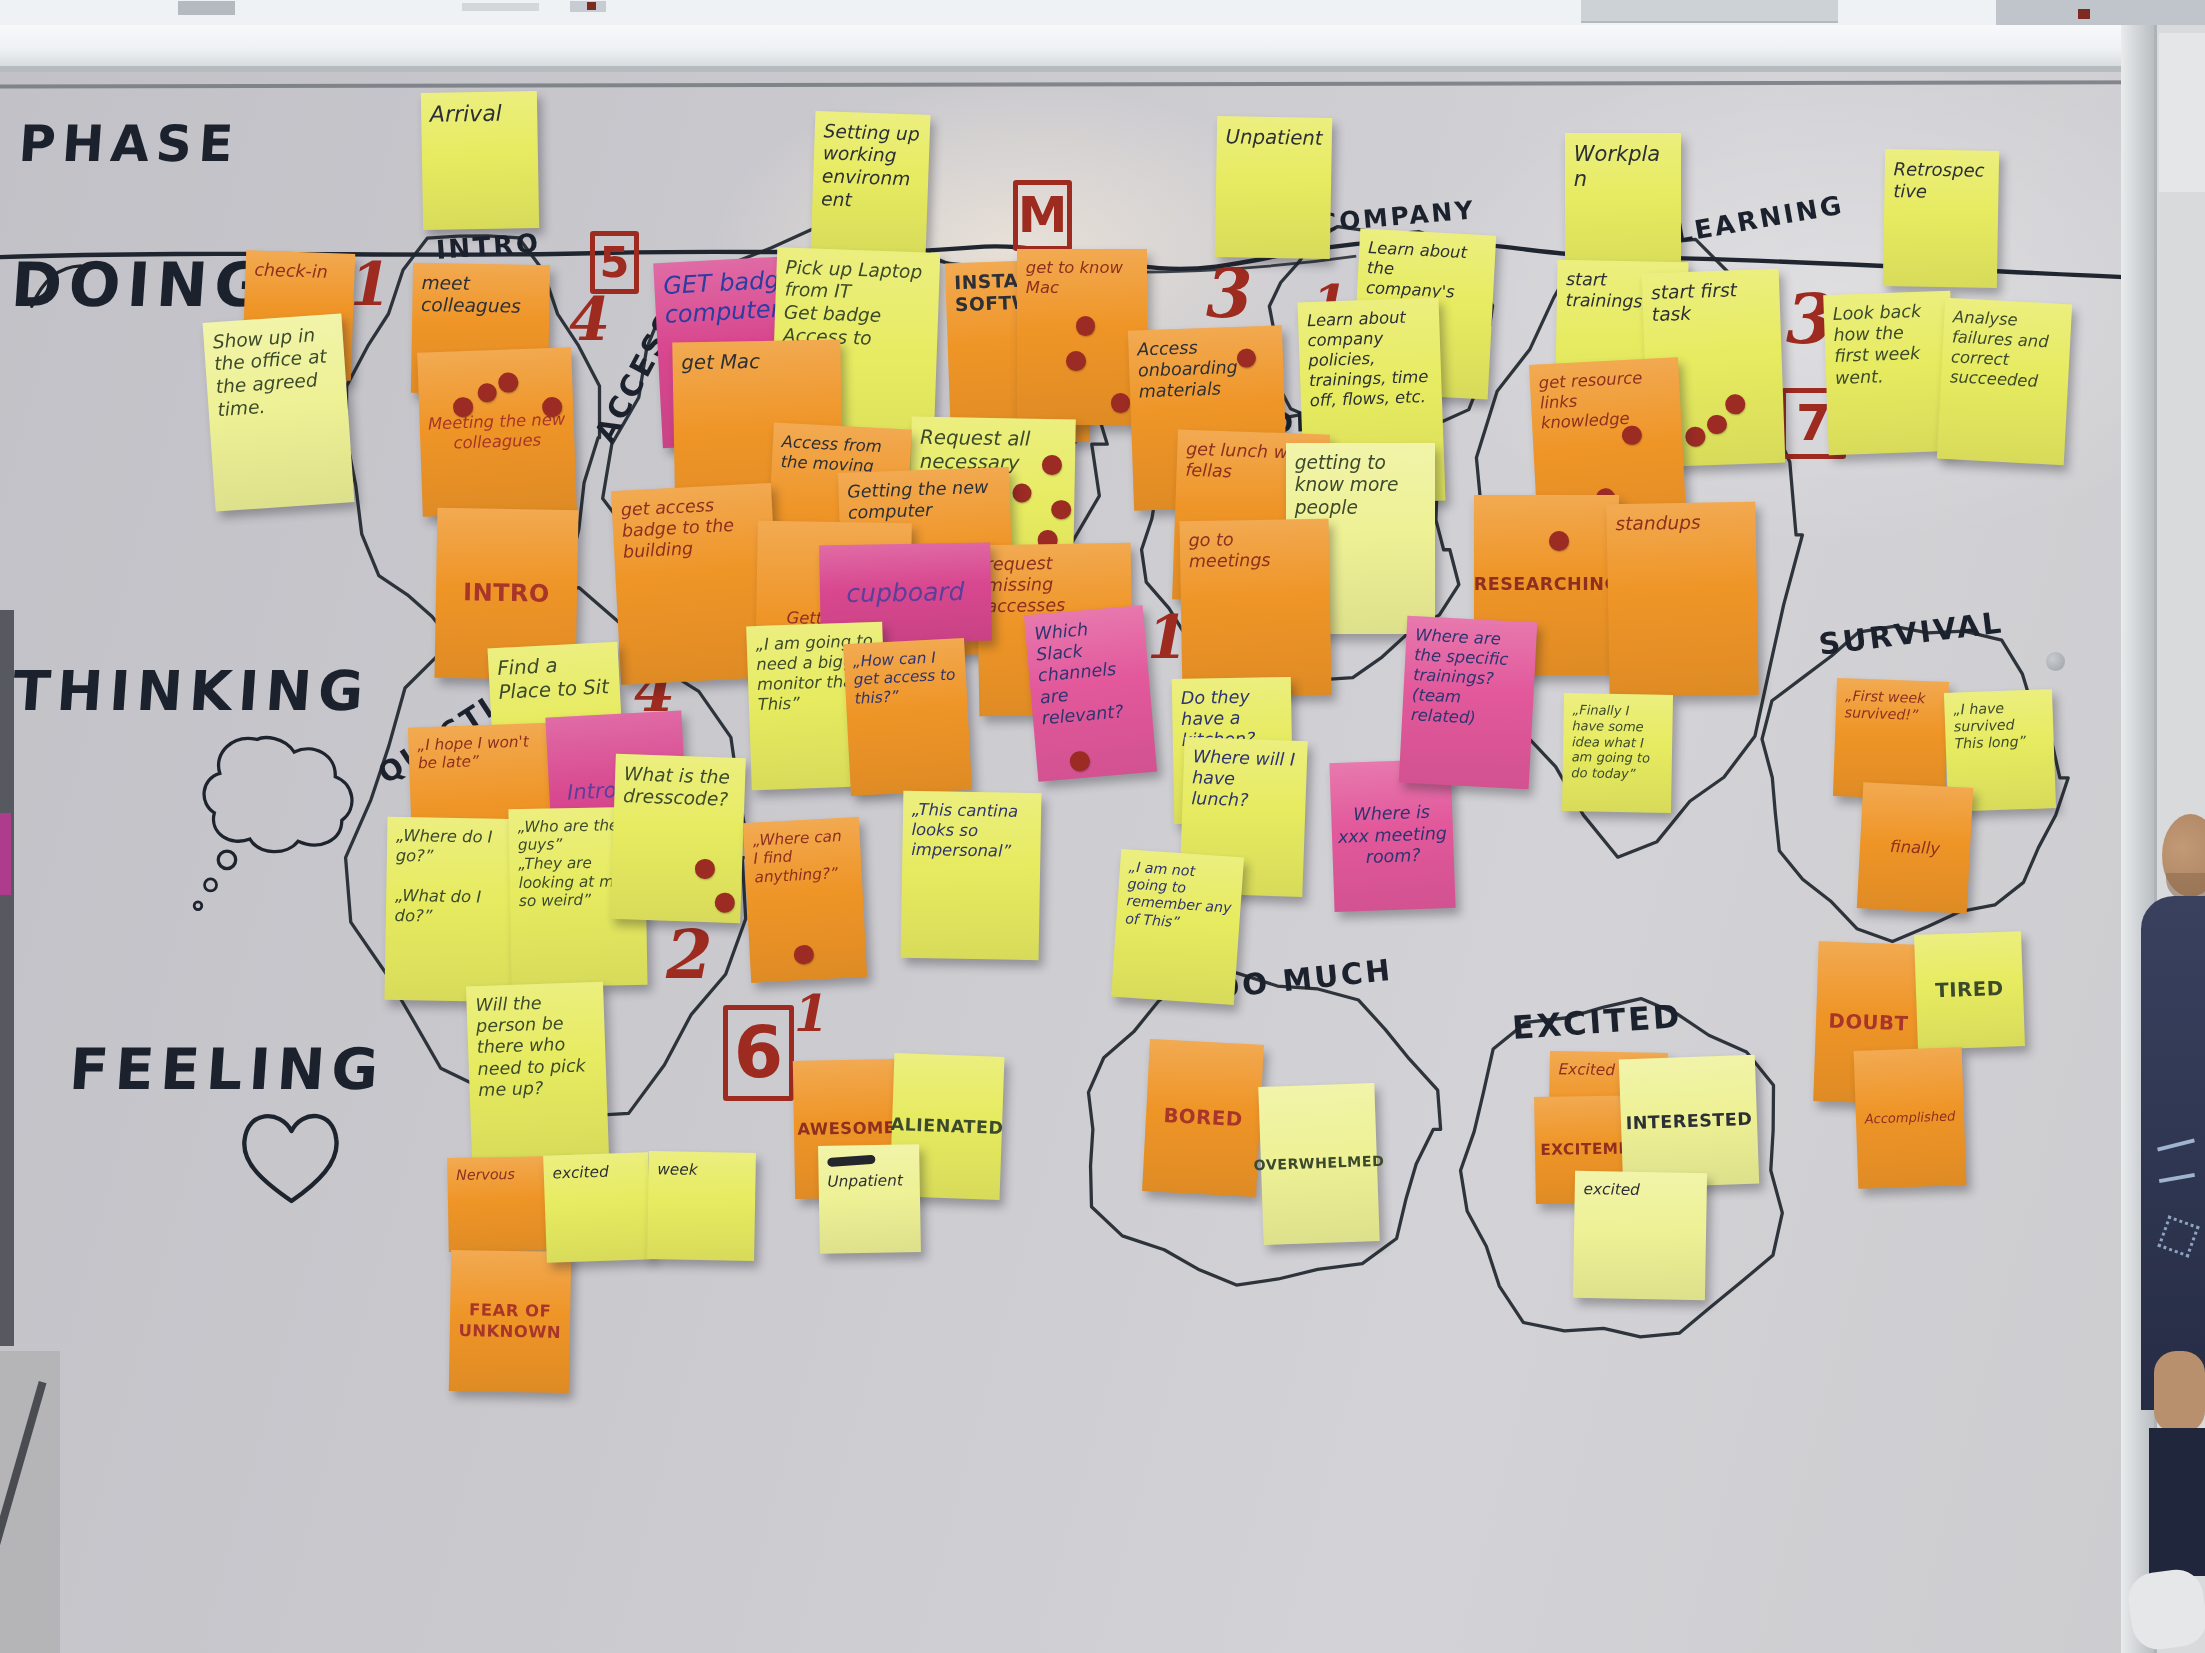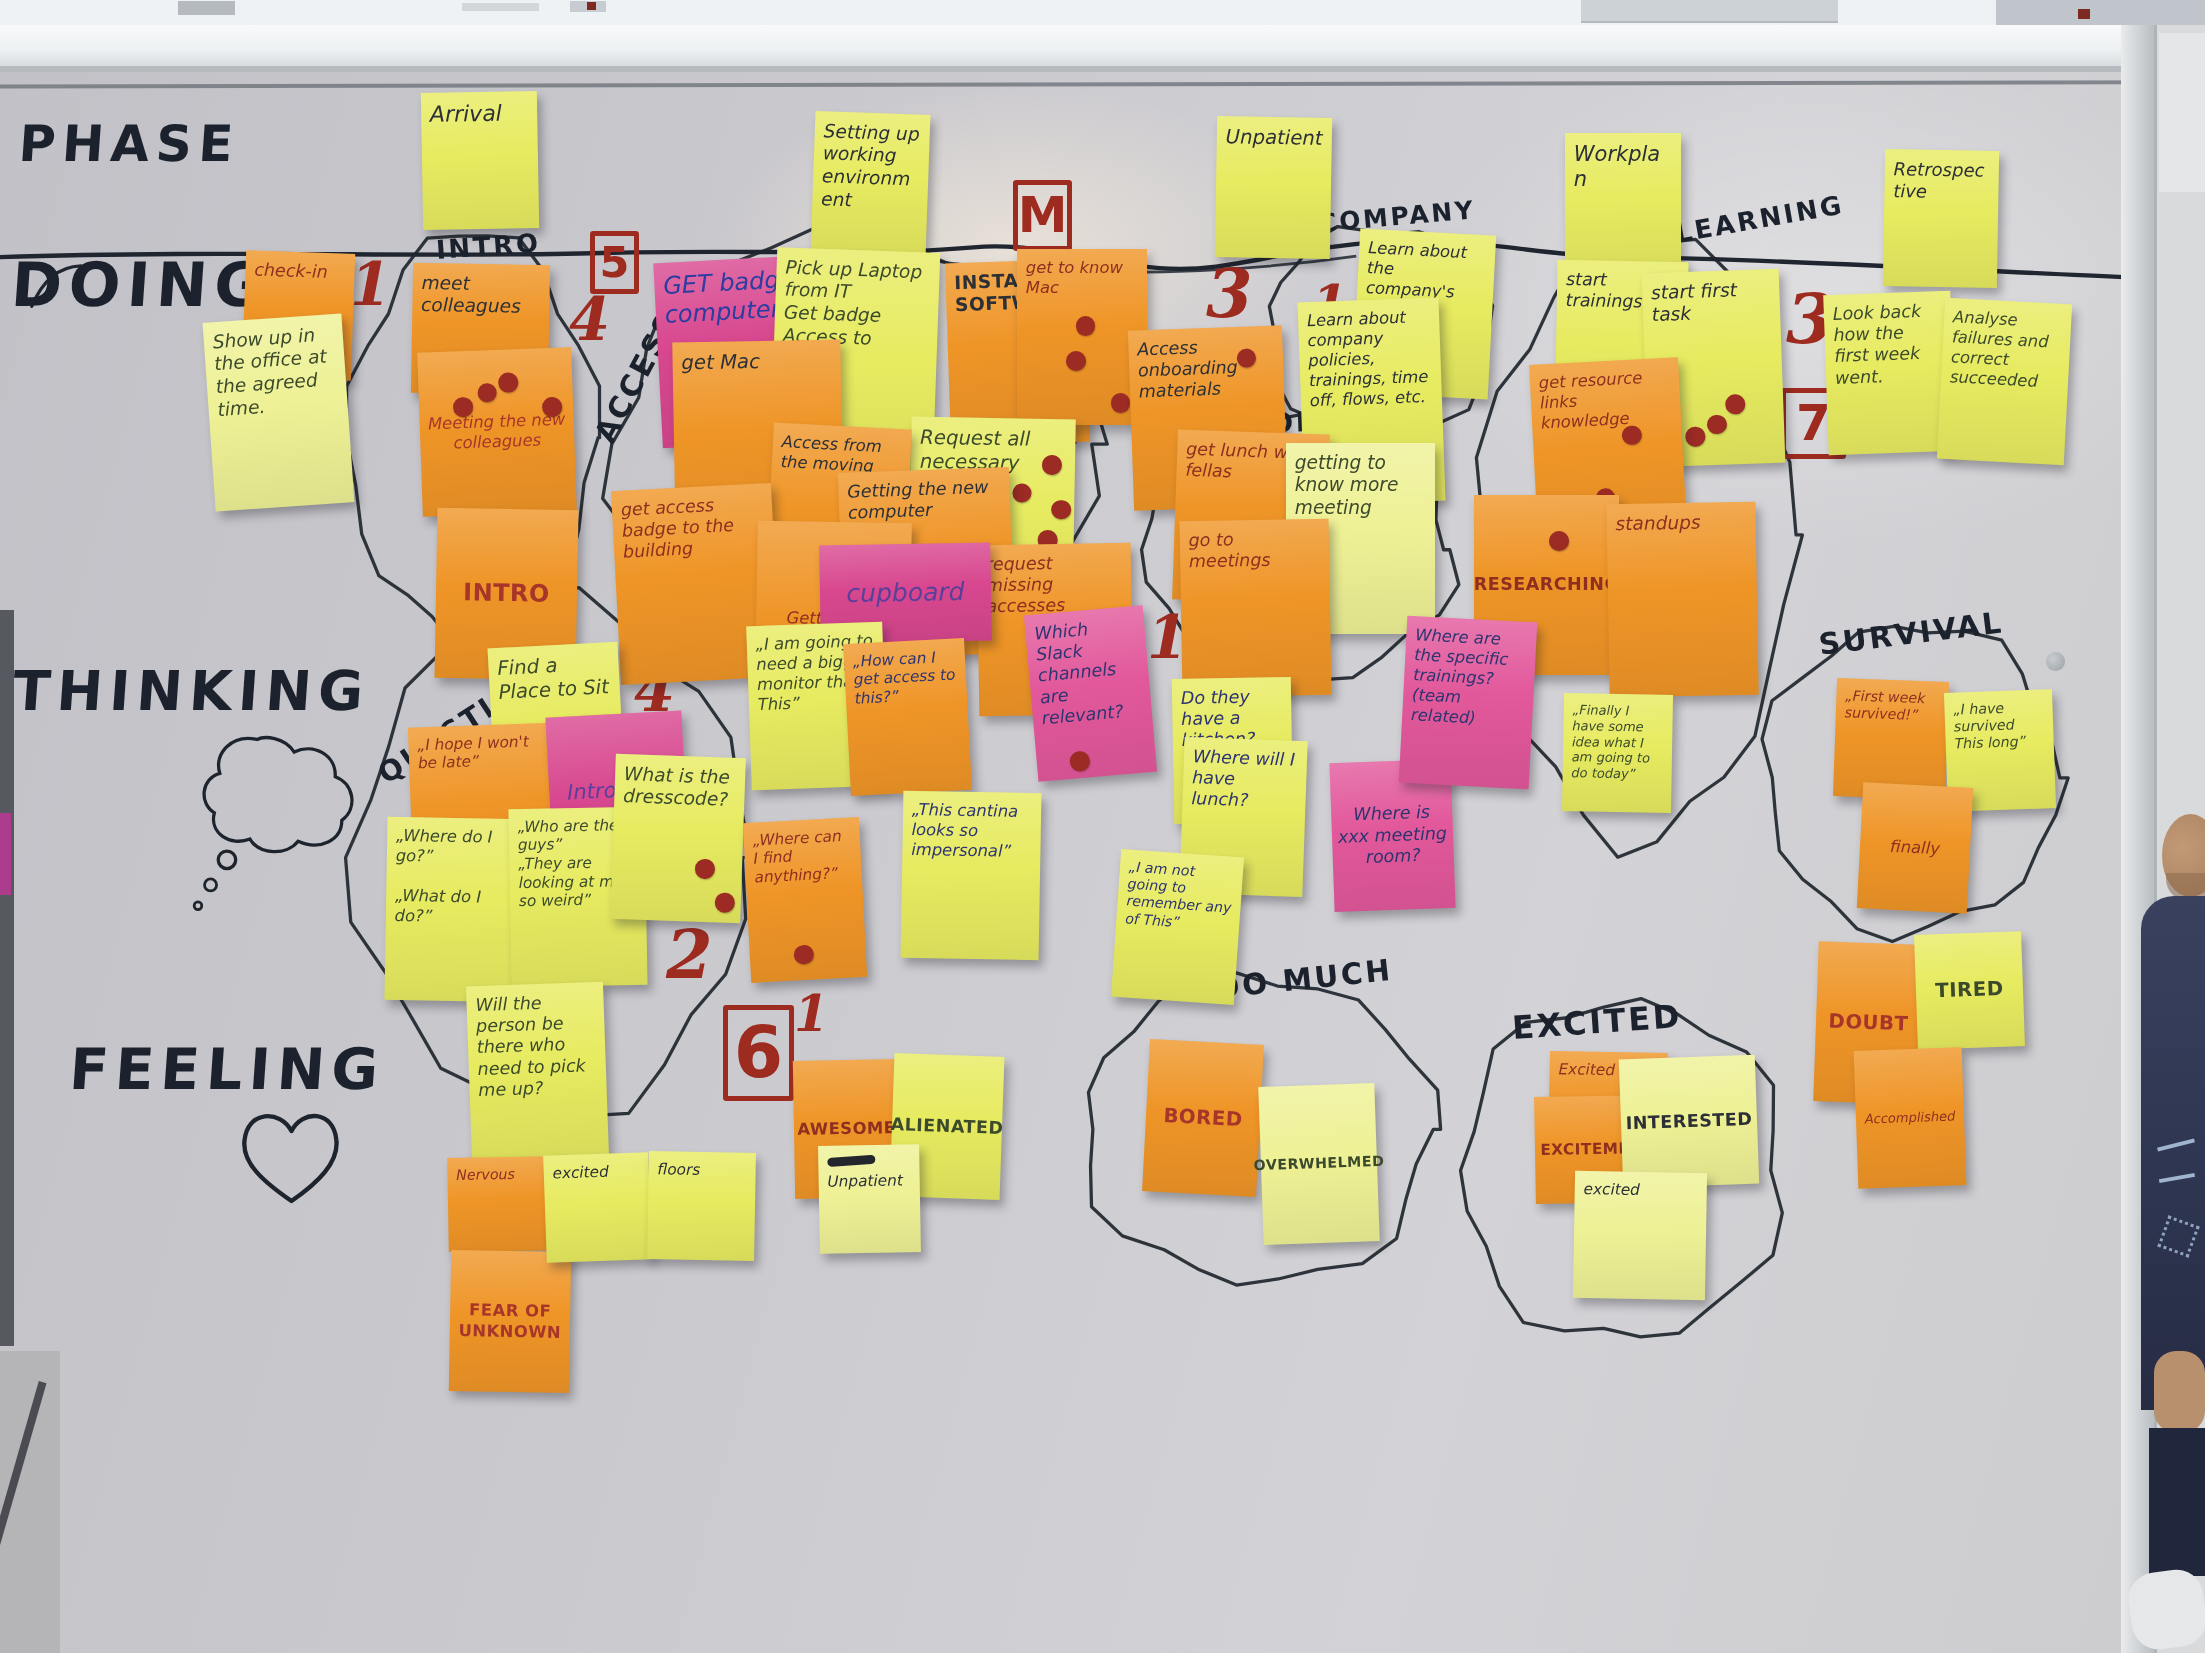--- a/index.html
+++ b/index.html
@@ -117,21 +117,21 @@
       <div class="note" style="left: 769px; top: 426px; width: 138px; height: 186px; transform: rotate(3deg); font-size: 16.4px; color: rgb(44, 48, 54); background-color: rgb(239, 149, 39);"><span>Access from the moving</span></div>
       <div class="note" style="left: 841px; top: 470px; width: 171px; height: 186px; transform: rotate(-2deg); font-size: 17.5px; color: rgb(44, 48, 54); background-color: rgb(239, 149, 39);"><span>Getting the new computer</span><span class="dot" style="left: 72%; top: 64%; background-color: rgb(156, 43, 36);"></span><span class="dot" style="left: 52%; top: 84%; background-color: rgb(156, 43, 36);"></span></div>
       <div class="note" style="left: 616px; top: 487px; width: 160px; height: 194px; transform: rotate(-3deg); font-size: 17.5px; color: rgb(142, 47, 32); background-color: rgb(239, 149, 39);"><span>get access badge to the building</span></div>
       <div class="note mid" style="left: 756px; top: 522px; width: 154px; height: 214px; transform: rotate(1deg); font-size: 16.4px; color: rgb(142, 47, 32); background-color: rgb(239, 149, 39);"><span>Getting the badge</span></div>
       <div class="note" style="left: 978px; top: 544px; width: 154px; height: 171px; transform: rotate(-1deg); font-size: 17.5px; color: rgb(142, 47, 32); background-color: rgb(239, 149, 39);"><span>request missing accesses</span></div>
       <div class="note mid" style="left: 820px; top: 544px; width: 171px; height: 98px; transform: rotate(-1deg); font-size: 25px; color: rgb(90, 63, 155); background-color: rgb(216, 71, 143);"><span>cupboard</span></div>
       <div class="note" style="left: 1131px; top: 328px; width: 154px; height: 180px; transform: rotate(-2deg); font-size: 17.5px; color: rgb(44, 48, 54); background-color: rgb(239, 149, 39);"><span>Access onboarding materials</span><span class="dot" style="left: 70%; top: 12%; background-color: rgb(156, 43, 36);"></span></div>
       <div class="note" style="left: 1356px; top: 232px; width: 136px; height: 164px; transform: rotate(3deg); font-size: 16.4px; color: rgb(44, 48, 54); background-color: rgb(231, 235, 96);"><span>Learn about the company's culture.</span></div>
       <div class="note" style="left: 1301px; top: 300px; width: 141px; height: 203px; transform: rotate(-2deg); font-size: 16.4px; color: rgb(44, 48, 54); background-color: rgb(231, 235, 96);"><span>Learn about company policies, trainings, time off, flows, etc.</span></div>
       <div class="note" style="left: 1175px; top: 432px; width: 152px; height: 170px; transform: rotate(2deg); font-size: 17.5px; color: rgb(142, 47, 32); background-color: rgb(239, 149, 39);"><span>get lunch with fellas</span></div>
-      <div class="note" style="left: 1286px; top: 443px; width: 149px; height: 191px; transform: rotate(0deg); font-size: 18.6px; color: rgb(60, 74, 44); background-color: rgb(238, 241, 149);"><span>getting to know more meeting</span></div>
+      <div class="note" style="left: 1286px; top: 443px; width: 149px; height: 191px; transform: rotate(0deg); font-size: 18.6px; color: rgb(60, 74, 44); background-color: rgb(238, 241, 149);"><span>getting to know more people</span></div>
       <div class="note" style="left: 1181px; top: 520px; width: 149px; height: 176px; transform: rotate(-1deg); font-size: 17.5px; color: rgb(142, 47, 32); background-color: rgb(239, 149, 39);"><span>go to meetings</span></div>
       <div class="note" style="left: 1556px; top: 261px; width: 131px; height: 180px; transform: rotate(1deg); font-size: 17.5px; color: rgb(44, 48, 54); background-color: rgb(231, 235, 96);"><span>start trainings</span><span class="dot" style="left: 45%; top: 62%; background-color: rgb(156, 43, 36);"></span></div>
       <div class="note" style="left: 1645px; top: 271px; width: 137px; height: 194px; transform: rotate(-2deg); font-size: 18.6px; color: rgb(44, 48, 54); background-color: rgb(231, 235, 96);"><span>start first task</span><span class="dot" style="left: 28%; top: 80%; background-color: rgb(156, 43, 36);"></span><span class="dot" style="left: 44%; top: 74%; background-color: rgb(156, 43, 36);"></span><span class="dot" style="left: 58%; top: 64%; background-color: rgb(156, 43, 36);"></span></div>
       <div class="note" style="left: 1534px; top: 361px; width: 149px; height: 193px; transform: rotate(-3deg); font-size: 16.4px; color: rgb(142, 47, 32); background-color: rgb(239, 149, 39);"><span>get resource links knowledge</span><span class="dot" style="left: 60%; top: 34%; background-color: rgb(156, 43, 36);"></span><span class="dot" style="left: 40%; top: 66%; background-color: rgb(156, 43, 36);"></span></div>
       <div class="note caps mid" style="left: 1474px; top: 495px; width: 145px; height: 180px; transform: rotate(0deg); font-size: 17.5px; color: rgb(142, 47, 32); background-color: rgb(239, 149, 39);"><span>RESEARCHING</span><span class="dot" style="left: 52%; top: 20%; background-color: rgb(156, 43, 36);"></span></div>
       <div class="note" style="left: 1608px; top: 503px; width: 149px; height: 193px; transform: rotate(-1deg); font-size: 18.6px; color: rgb(142, 47, 32); background-color: rgb(239, 149, 39);"><span>standups</span></div>
       <div class="note" style="left: 1826px; top: 293px; width: 127px; height: 160px; transform: rotate(-2deg); font-size: 17.5px; color: rgb(60, 74, 44); background-color: rgb(231, 235, 96);"><span>Look back how the first week went.</span></div>
       <div class="note" style="left: 1941px; top: 301px; width: 127px; height: 161px; transform: rotate(3deg); font-size: 16.4px; color: rgb(60, 74, 44); background-color: rgb(231, 235, 96);"><span>Analyse failures and correct succeeded</span></div>
       <div class="note" style="left: 492px; top: 645px; width: 130px; height: 174px; transform: rotate(-3deg); font-size: 19.7px; color: rgb(60, 74, 44); background-color: rgb(231, 235, 96);"><span>Find a Place to Sit</span><span class="dot" style="left: 62%; top: 70%; background-color: rgb(216, 132, 184);"></span></div>
       <div class="note" style="left: 411px; top: 725px; width: 152px; height: 179px; transform: rotate(-2deg); font-size: 15.3px; color: rgb(142, 47, 32); background-color: rgb(239, 149, 39);"><span>„I hope I won't be late”</span></div>
@@ -165,21 +165,21 @@
       <div class="note" style="left: 1549px; top: 1052px; width: 118px; height: 118px; transform: rotate(1deg); font-size: 15.3px; color: rgb(142, 47, 32); background-color: rgb(239, 149, 39);"><span>Excited</span></div>
       <div class="note caps mid" style="left: 1535px; top: 1096px; width: 124px; height: 107px; transform: rotate(-1deg); font-size: 15.3px; color: rgb(142, 47, 32); background-color: rgb(239, 149, 39);"><span>EXCITEMENT</span></div>
       <div class="note caps mid" style="left: 1621px; top: 1057px; width: 136px; height: 129px; transform: rotate(-2deg); font-size: 17.5px; color: rgb(44, 48, 54); background-color: rgb(238, 241, 149);"><span>INTERESTED</span></div>
       <div class="note" style="left: 1574px; top: 1172px; width: 132px; height: 127px; transform: rotate(1deg); font-size: 15.3px; color: rgb(44, 48, 54); background-color: rgb(238, 241, 149);"><span>excited</span></div>
       <div class="note caps mid" style="left: 1816px; top: 943px; width: 105px; height: 160px; transform: rotate(2deg); font-size: 19.7px; color: rgb(168, 53, 42); background-color: rgb(239, 149, 39);"><span>DOUBT</span></div>
       <div class="note caps mid" style="left: 1916px; top: 933px; width: 107px; height: 115px; transform: rotate(-2deg); font-size: 19.7px; color: rgb(60, 74, 44); background-color: rgb(231, 235, 96);"><span>TIRED</span></div>
       <div class="note mid" style="left: 1856px; top: 1049px; width: 108px; height: 138px; transform: rotate(-2deg); font-size: 13px; color: rgb(142, 47, 32); background-color: rgb(239, 149, 39);"><span>Accomplished</span></div>
       <div class="note" style="left: 448px; top: 1157px; width: 119px; height: 94px; transform: rotate(-1deg); font-size: 14.2px; color: rgb(142, 47, 32); background-color: rgb(239, 149, 39);"><span>Nervous</span></div>
       <div class="note caps mid" style="left: 450px; top: 1251px; width: 120px; height: 141px; transform: rotate(1deg); font-size: 16.4px; color: rgb(168, 53, 42); background-color: rgb(239, 149, 39);"><span>FEAR OF UNKNOWN</span></div>
       <div class="note" style="left: 545px; top: 1154px; width: 105px; height: 107px; transform: rotate(-2deg); font-size: 15.3px; color: rgb(44, 48, 54); background-color: rgb(231, 235, 96);"><span>excited</span></div>
-      <div class="note" style="left: 648px; top: 1152px; width: 107px; height: 108px; transform: rotate(1deg); font-size: 15.3px; color: rgb(44, 48, 54); background-color: rgb(231, 235, 96);"><span>floors</span></div>
+      <div class="note" style="left: 648px; top: 1152px; width: 107px; height: 108px; transform: rotate(1deg); font-size: 15.3px; color: rgb(44, 48, 54); background-color: rgb(231, 235, 96);"><span>week</span></div>
     </div>
 
   <div class="bgpart" style="left:0;top:0;width:2205px;height:24.6px;background:#eef2f4"></div>
   <div class="bgpart" style="left:178px;top:1.1px;width:57px;height:14.2px;background:#b4bac0"></div>
   <div class="bgpart" style="left:462px;top:3.3px;width:77px;height:7.7px;background:#d2d7da"></div>
   <div class="bgpart" style="left:570px;top:1.1px;width:36px;height:11px;background:#c6ccd1"></div>
   <div class="bgpart" style="left:587px;top:2.2px;width:8.8px;height:7.7px;background:#7c2a22"></div>
   <div class="bgpart" style="left:1581px;top:0;width:257px;height:21px;background:#ccd2d6;border-bottom:2.2px solid #b3b9be"></div>
   <div class="bgpart" style="left:1996px;top:0;width:209px;height:26px;background:#bfc5ca"></div>
   <div class="bgpart" style="left:2078px;top:8.8px;width:12px;height:9.8px;background:#7c2a22"></div>

